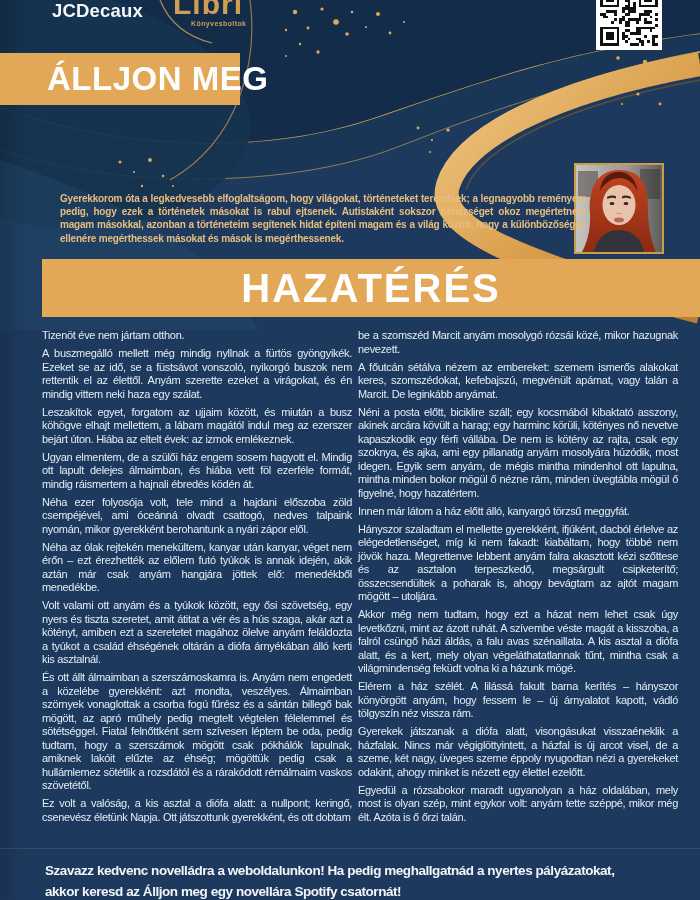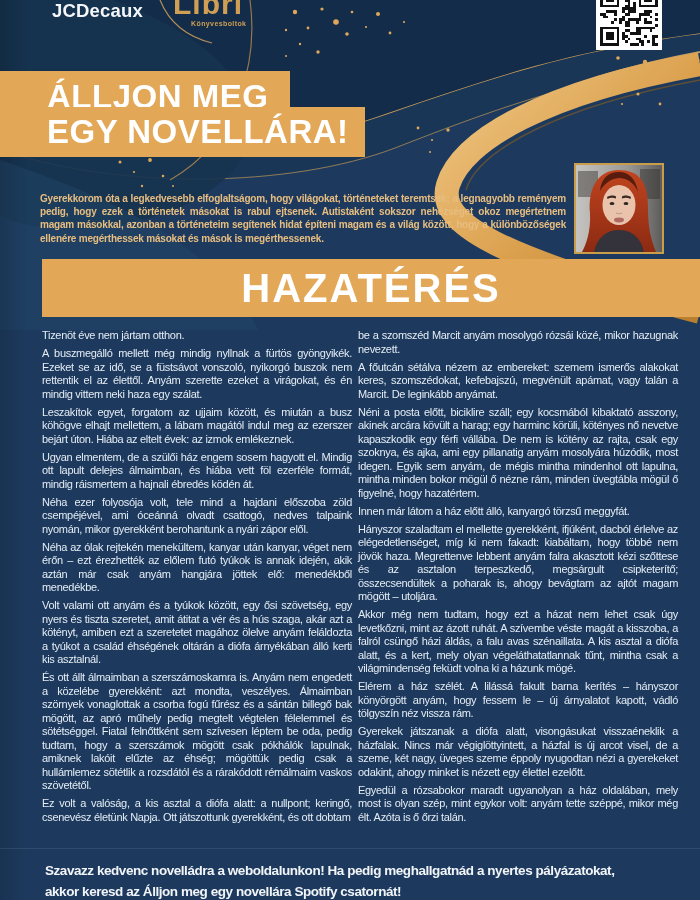--- a/index.html
+++ b/index.html
@@ -16,28 +16,28 @@
   .libri{position:absolute;left:173px;top:-13px;color:#cf9f54;font-weight:bold;
     font-size:30px;letter-spacing:1px;}
   .libri-sub{position:absolute;left:191px;top:20px;color:#cf9f54;font-size:7px;
     letter-spacing:.4px;font-weight:bold;}
   .qr{position:absolute;left:596px;top:-16px;width:58px;height:58px;background:#fff;
     padding:4px;}
   .qr svg{display:block;width:58px;height:58px;shape-rendering:crispEdges;}
   .title-block{position:absolute;left:0;background:#e2a857;color:#fff;font-weight:bold;
     font-size:33px;display:flex;align-items:center;padding-left:47px;box-sizing:border-box;
     letter-spacing:.5px;white-space:nowrap;}
-  .tb1{top:71px;width:290px;height:52px;}
+  .tb1{top:53px;width:240px;height:52px;}
   .tb2{top:107px;width:365px;height:50px;}
   .author-name{position:absolute;left:260px;top:166px;width:302px;text-align:right;
     color:#f2f5f9;font-weight:bold;font-size:17.5px;letter-spacing:.3px;}
   .author-photo{position:absolute;left:574px;top:163px;width:86px;height:87px;
     border:2px solid #c99d4a;overflow:hidden;background:#8a8a8a;}
   .author-photo svg{display:block;}
-  .intro{position:absolute;left:40px;top:192px;width:526px;color:#e7bd80;
+  .intro{position:absolute;left:60px;top:192px;width:526px;color:#e7bd80;
     font-weight:bold;font-size:10px;line-height:13.2px;letter-spacing:-.2px;
     text-align:justify;}
   .story-band{position:absolute;left:42px;top:259px;width:658px;height:58px;
     background:#e2a857;display:flex;align-items:center;justify-content:center;}
   .story-band .t{color:#fff;font-weight:bold;font-size:40px;letter-spacing:2px;}
   .col{position:absolute;top:329px;color:#e4ecf4;font-size:11px;line-height:13.5px;
     letter-spacing:-.3px;text-align:justify;}
   .col p{margin:0 0 4.5px 0;}
   .col-left{left:42px;width:310px;}
   .col-right{left:358px;width:320px;}
@@ -236,23 +236,20 @@
           <rect x="0" y="14" width="7" height="7"></rect>
           <rect x="1" y="15" width="5" height="5" fill="#fff"></rect>
           <rect x="2" y="16" width="3" height="3"></rect>
         </g>
       </svg>
   </div>
 
   <div class="title-block tb1">
     <span>ÁLLJON MEG</span>
   </div>
-  <div class="title-block tb2">
-    <span>EGY NOVELLÁRA!</span>
-  </div>
 
   <div class="author-photo">
     <svg viewBox="0 0 86 87" width="86" height="87" aria-hidden="true">
       <defs>
         <linearGradient id="roomGrad" x1="0" y1="0" x2="1" y2="0">
           <stop offset="0" stop-color="#c6c4c0"></stop>
             <stop offset=".6" stop-color="#9b9996"></stop>
             <stop offset="1" stop-color="#5f5d5c"></stop>
         </linearGradient>
         <linearGradient id="hairGrad" x1="0" y1="0" x2="0" y2="1">

